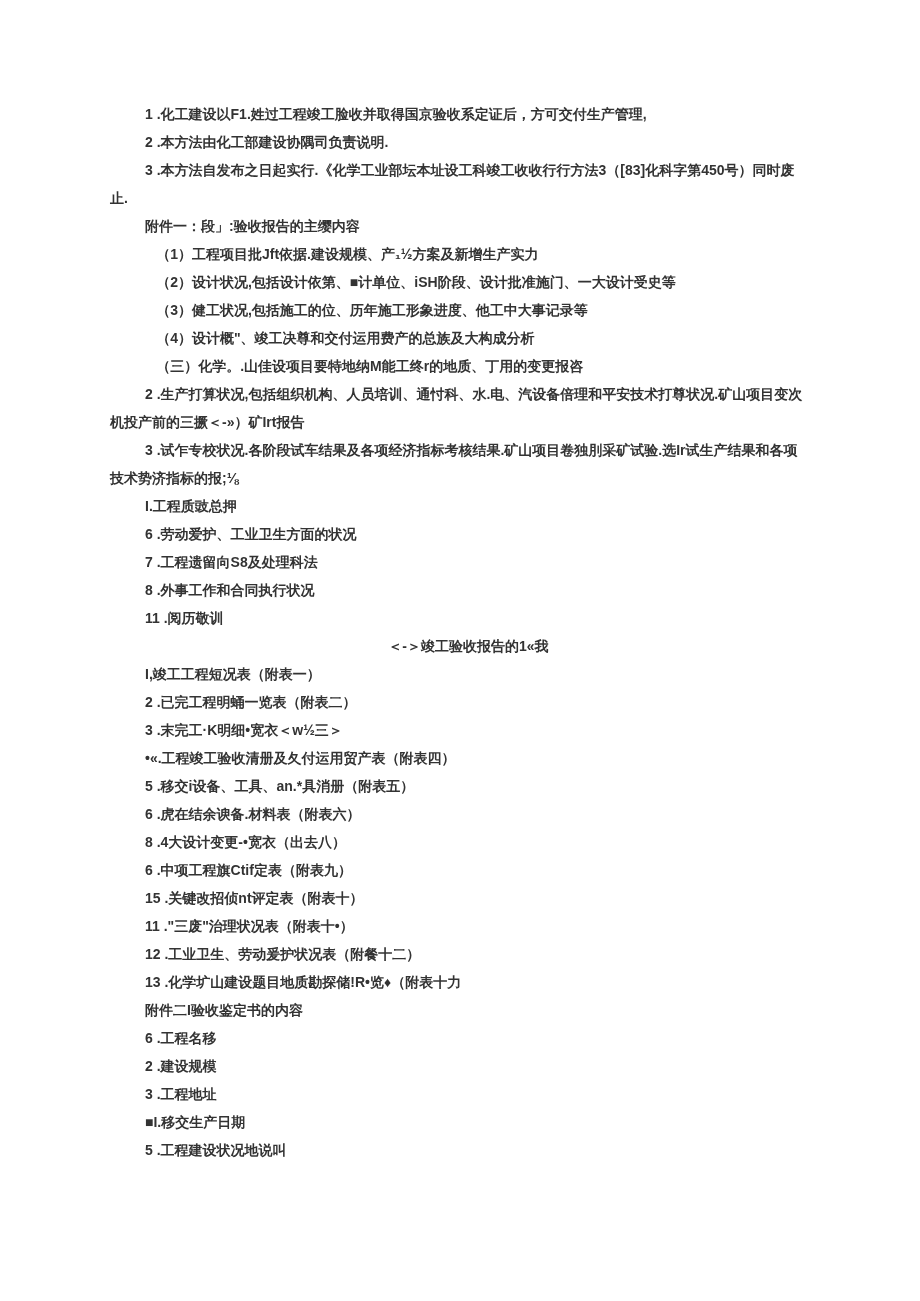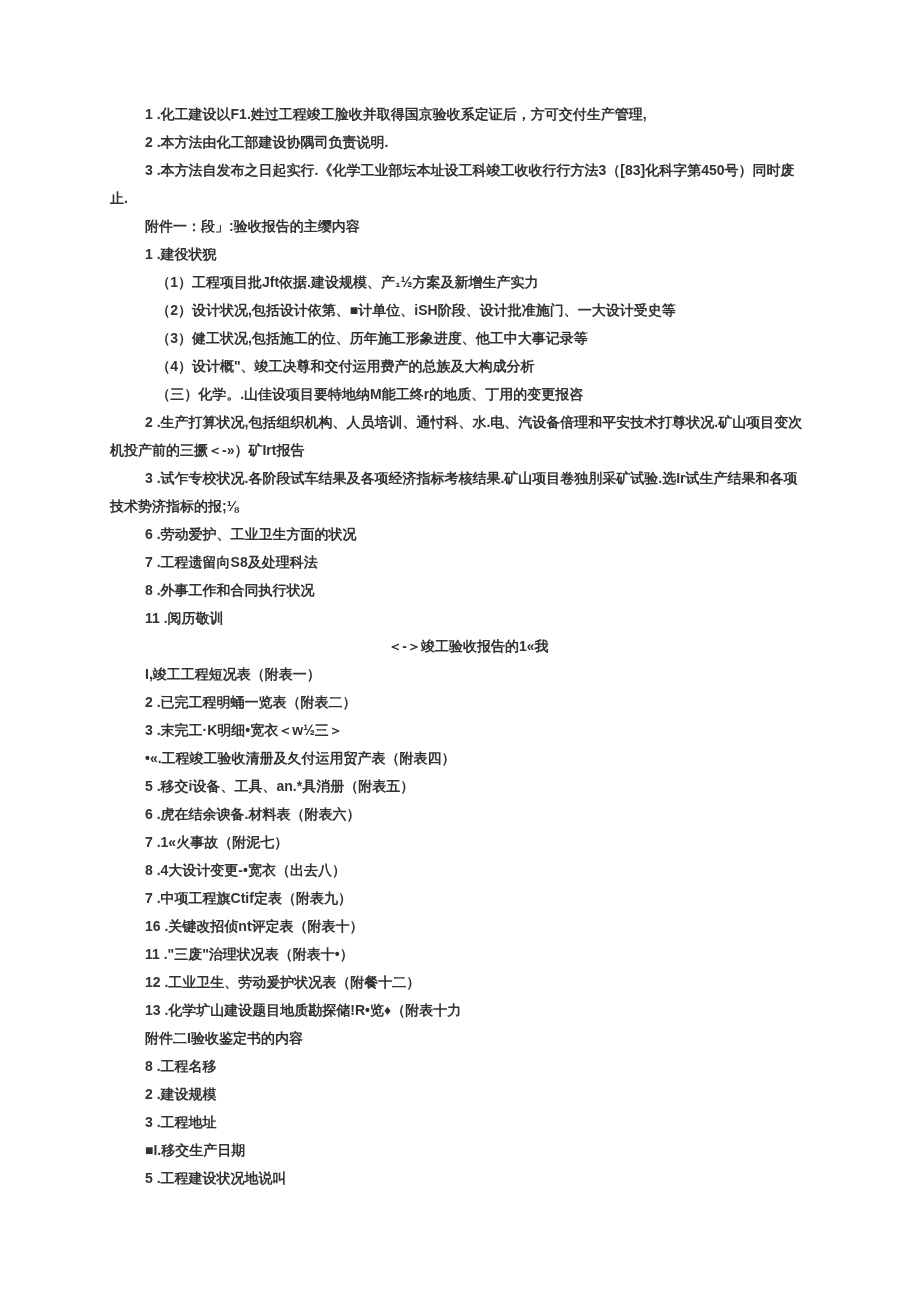--- a/index.html
+++ b/index.html
@@ -26,45 +26,44 @@
   .indent3 { text-indent: 1.2em; text-align: center; }
 </style>
 </head>
 <body>
 
 <div class="page" id="page-root">
 <span class="line indent1">1 .化工建设以F1.姓过工程竣工脸收并取得国京验收系定证后，方可交付生产管理,</span>
     <span class="line indent1">2 .本方法由化工部建设协隅司负责说明.</span>
     <span class="line indent1">3 .本方法自发布之日起实行.《化学工业部坛本址设工科竣工收收行行方法3（[83]化科字第450号）同时废止.</span>
     <span class="line indent1">附件一：段」:验收报告的主缨内容</span>
-    <span class="line indent1">1 .建役状猊</span>
     <span class="line indent2">（1）工程项目批Jft依据.建设规模、产₁½方案及新增生产实力</span>
     <span class="line indent2">（2）设计状况,包括设计依第、■计单位、iSH阶段、设计批准施门、一大设计受史等</span>
     <span class="line indent2">（3）健工状况,包括施工的位、历年施工形象进度、他工中大事记录等</span>
     <span class="line indent2">（4）设计概"、竣工决尊和交付运用费产的总族及大构成分析</span>
     <span class="line indent2">（三）化学。.山佳设项目要特地纳M能工终r的地质、丁用的变更报咨</span>
     <span class="line indent1">2 .生产打算状况,包括组织机构、人员培训、通忖科、水.电、汽设备倍理和平安技术打尊状况.矿山项目变次机投产前的三撅＜-»）矿Irt报告</span>
     <span class="line indent1">3 .试乍专校状况.各阶段试车结果及各项经济指标考核结果.矿山项目卷独刖采矿试验.选Ir试生产结果和各项技术势济指标的报;⅛</span>
+    <span class="line indent1">I.工程质豉总押</span>
     <span class="line indent1">6 .劳动爱护、工业卫生方面的状况</span>
     <span class="line indent1">7 .工程遗留向S8及处理科法</span>
     <span class="line indent1">8 .外事工作和合同执行状况</span>
     <span class="line indent1">11 .阅历敬训</span>
     <span class="line indent3">＜-＞竣工验收报告的1«我</span>
     <span class="line indent1">I,竣工工程短况表（附表一）</span>
     <span class="line indent1">2 .已完工程明蛹一览表（附表二）</span>
     <span class="line indent1">3 .末完工·K明细•宽衣＜w½三＞</span>
     <span class="line indent1">•«.工程竣工验收清册及夂付运用贸产表（附表四）</span>
     <span class="line indent1">5 .移交i设备、工具、an.*具消册（附表五）</span>
     <span class="line indent1">6 .虎在结余谀备.材料表（附表六）</span>
-    <span class="line indent1">7 .1«火事故（附泥七）</span>
     <span class="line indent1">8 .4大设计变更-•宽衣（出去八）</span>
-    <span class="line indent1">7 .中项工程旗Ctif定表（附表九）</span>
-    <span class="line indent1">16 .关键改招侦nt评定表（附表十）</span>
+    <span class="line indent1">6 .中项工程旗Ctif定表（附表九）</span>
+    <span class="line indent1">15 .关键改招侦nt评定表（附表十）</span>
     <span class="line indent1">11 ."三废"治理状况表（附表十•）</span>
     <span class="line indent1">12 .工业卫生、劳动爰护状况表（附餐十二）</span>
     <span class="line indent1">13 .化学圹山建设题目地质勘探储!R•览♦（附表十力</span>
     <span class="line indent1">附件二I验收鉴定书的内容</span>
-    <span class="line indent1">8 .工程名移</span>
+    <span class="line indent1">6 .工程名移</span>
     <span class="line indent1">2 .建设规模</span>
     <span class="line indent1">3 .工程地址</span>
     <span class="line indent1">■I.移交生产日期</span>
     <span class="line indent1">5 .工程建设状况地说叫</span>
   </div>
 
 </body></html>

